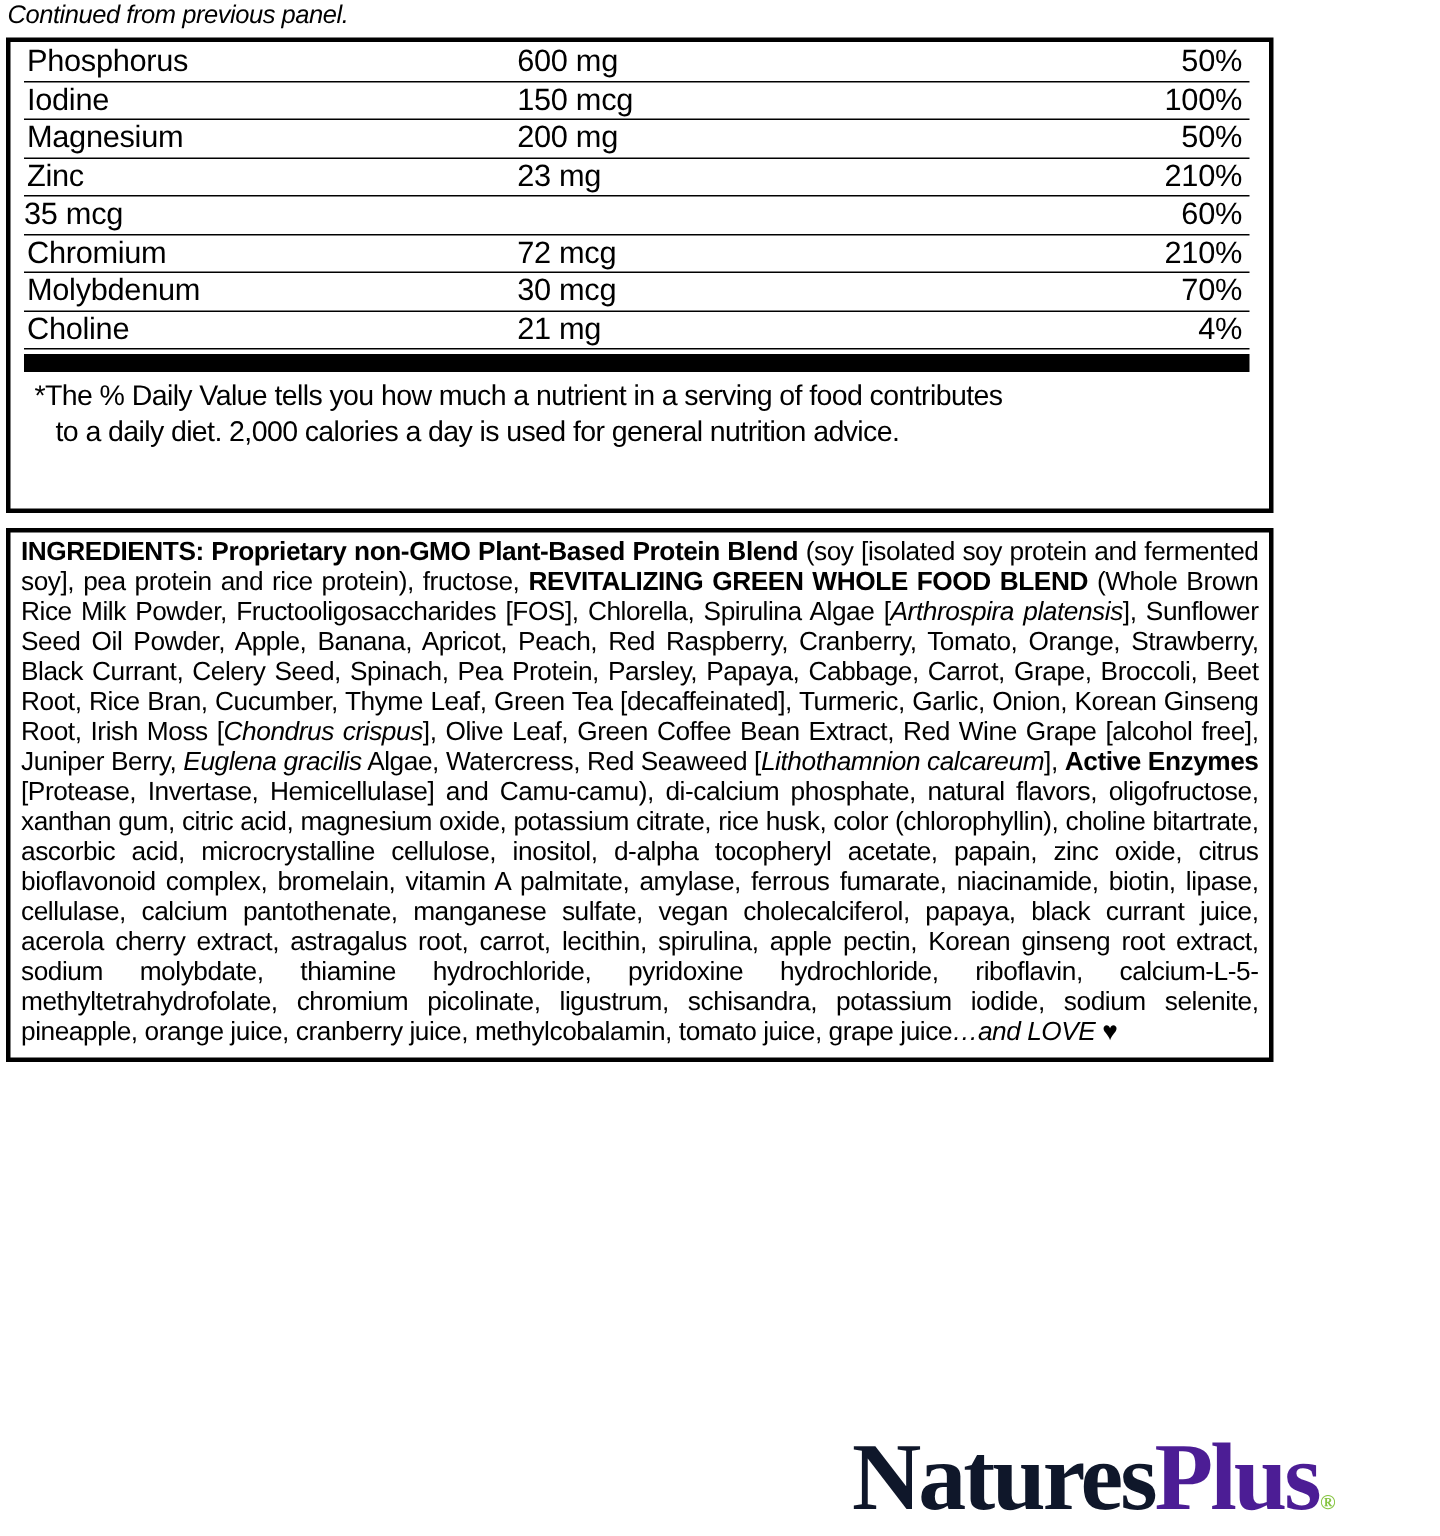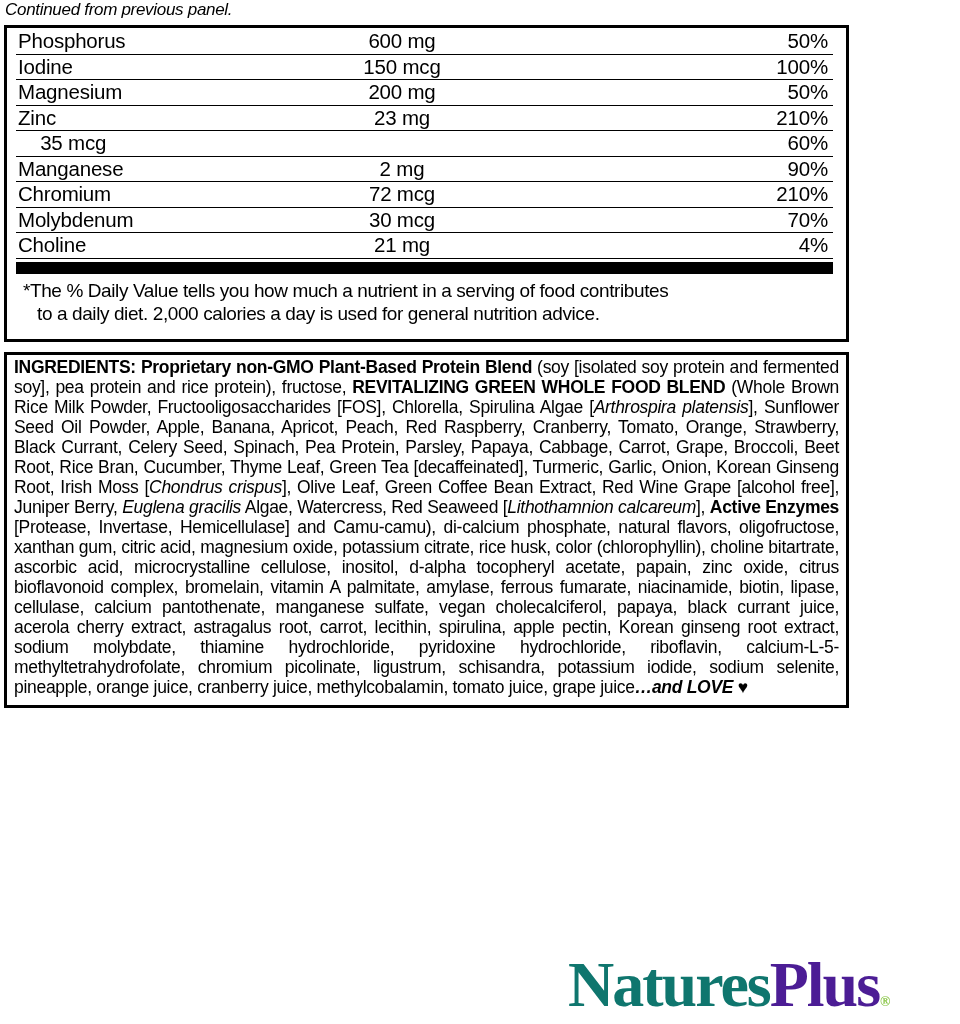--- a/index.html
+++ b/index.html
@@ -27,21 +27,21 @@
     background: #fff;
   }
   .nrows { margin: 1px 13px 0 9px; }
   .nrow {
     display: flex; align-items: baseline;
     border-bottom: 1.5px solid #000;
     font-size: 20.5px; line-height: 24.5px;
     letter-spacing: -0.2px;
   }
   .nname { flex: 0 0 40%; padding-left: 2px; white-space: nowrap; }
-  .namt  { flex: 0 0 14%; text-align: center; white-space: nowrap; }
+  .namt  { flex: 0 0 14%; text-align: left; white-space: nowrap; }
   .ndv   { flex: 1; text-align: right; padding-right: 5px; white-space: nowrap; }
 
   .thick-bar { height: 12px; background: #000; margin: 3px 13px 0 9px; }
 
   .footnote {
     margin: 5px 20px 0 16px;
     font-size: 19px; line-height: 23.5px;
     letter-spacing: -0.4px;
   }
   .fn2 { padding-left: 14px; }
@@ -56,32 +56,32 @@
   }
   .ing-text {
     margin: 0;
     text-align: justify;
     font-size: 17.5px; line-height: 20px;
     letter-spacing: -0.3px;
   }
   .seg-normal {}
   .seg-bold { font-weight: bold; }
   .seg-italic { font-style: italic; }
-  .seg-bold-italic { font-weight: bold; font-style: italic; }
+  .seg-bold-italic { font-weight: normal; font-style: italic; }
 
   
   .logo {
     position: absolute; left: 568px; top: 953px;
     font-family: "Liberation Serif", serif;
     font-weight: bold;
     font-size: 64px; line-height: 1;
     letter-spacing: -2px;
     white-space: nowrap;
   }
-  .logo-natures { color: #0f766e; }
+  .logo-natures { color: #0f172a; }
   .logo-plus { color: #4c1d95; }
   .logo-reg {
     font-size: 14px; color: #85c440;
     letter-spacing: 0;
     margin-left: 1px;
   }
 </style>
 </head>
 <body>
 
@@ -109,25 +109,20 @@
         <div class="nrow">
           <span class="nname">Zinc</span>
           <span class="namt">23 mg</span>
           <span class="ndv">210%</span>
         </div>
         <div class="nrow">
           <span class="namt">35 mcg</span>
           <span class="ndv">60%</span>
         </div>
         <div class="nrow">
-          <span class="nname">Manganese</span>
-          <span class="namt">2 mg</span>
-          <span class="ndv">90%</span>
-        </div>
-        <div class="nrow">
           <span class="nname">Chromium</span>
           <span class="namt">72 mcg</span>
           <span class="ndv">210%</span>
         </div>
         <div class="nrow">
           <span class="nname">Molybdenum</span>
           <span class="namt">30 mcg</span>
           <span class="ndv">70%</span>
         </div>
         <div class="nrow">

